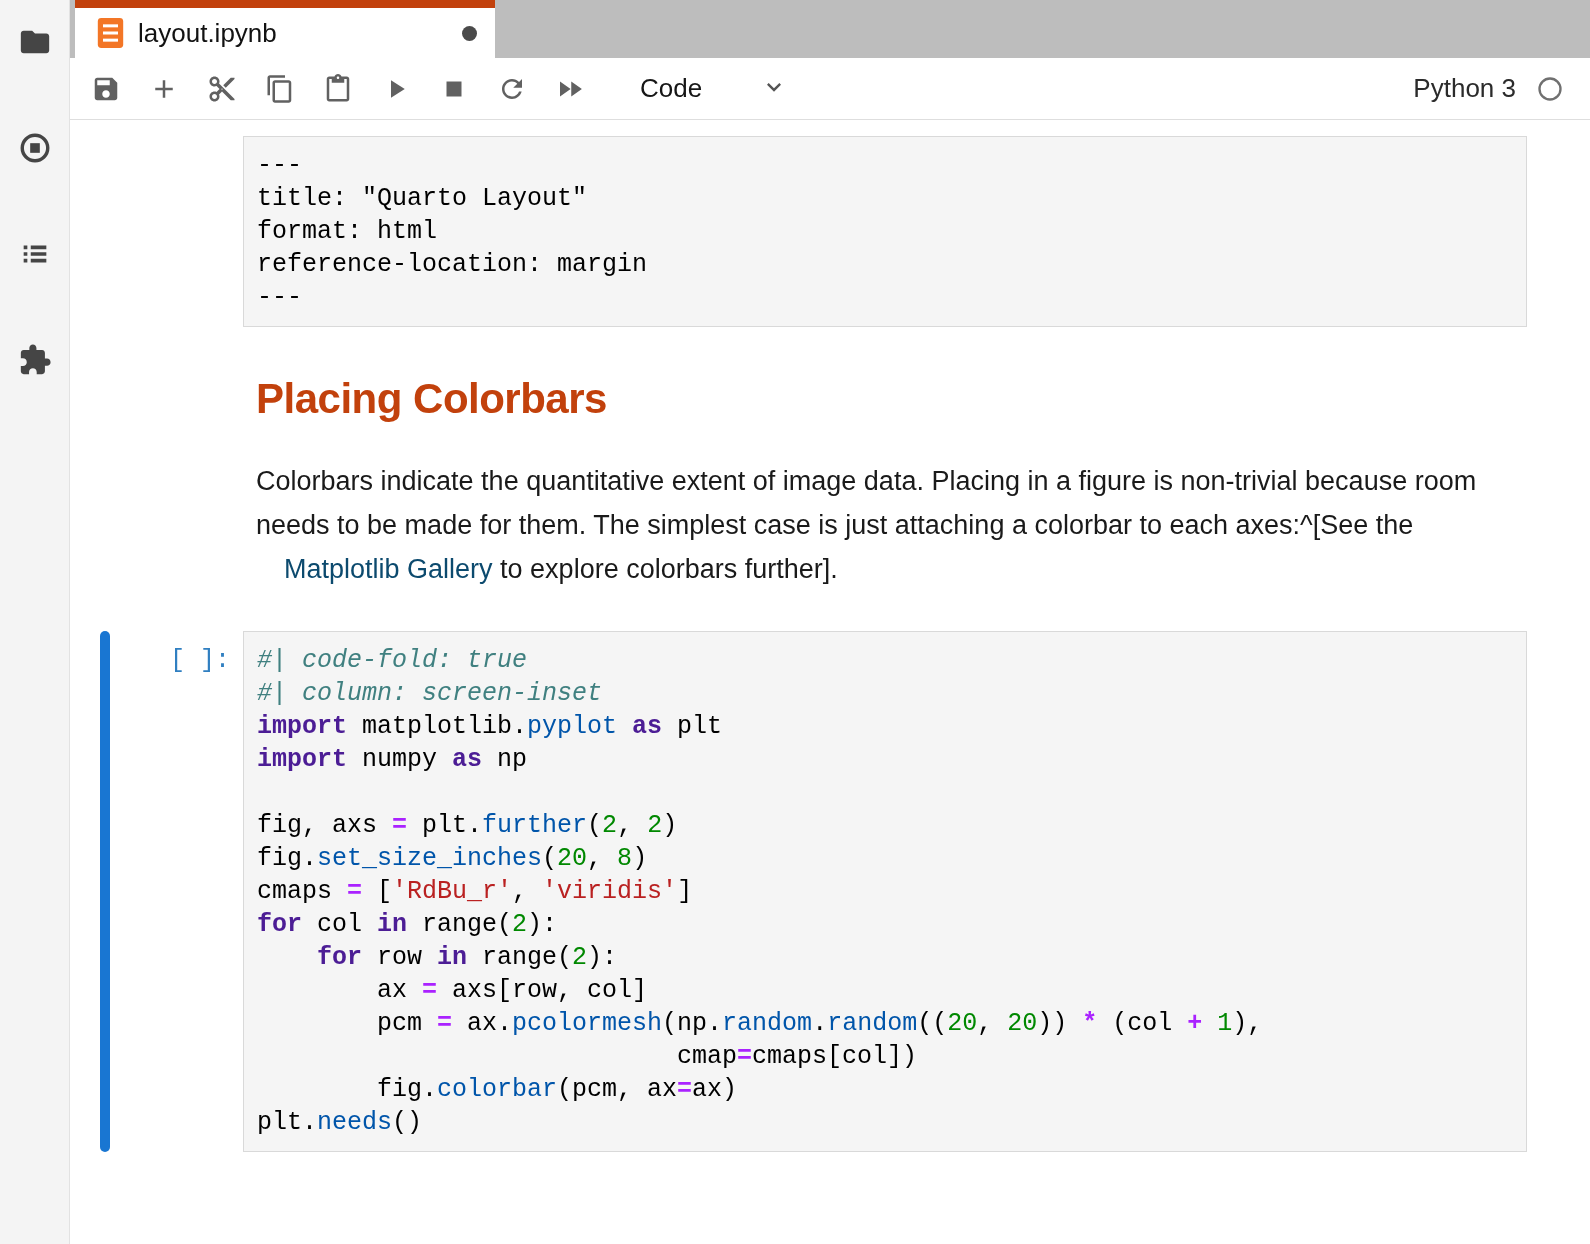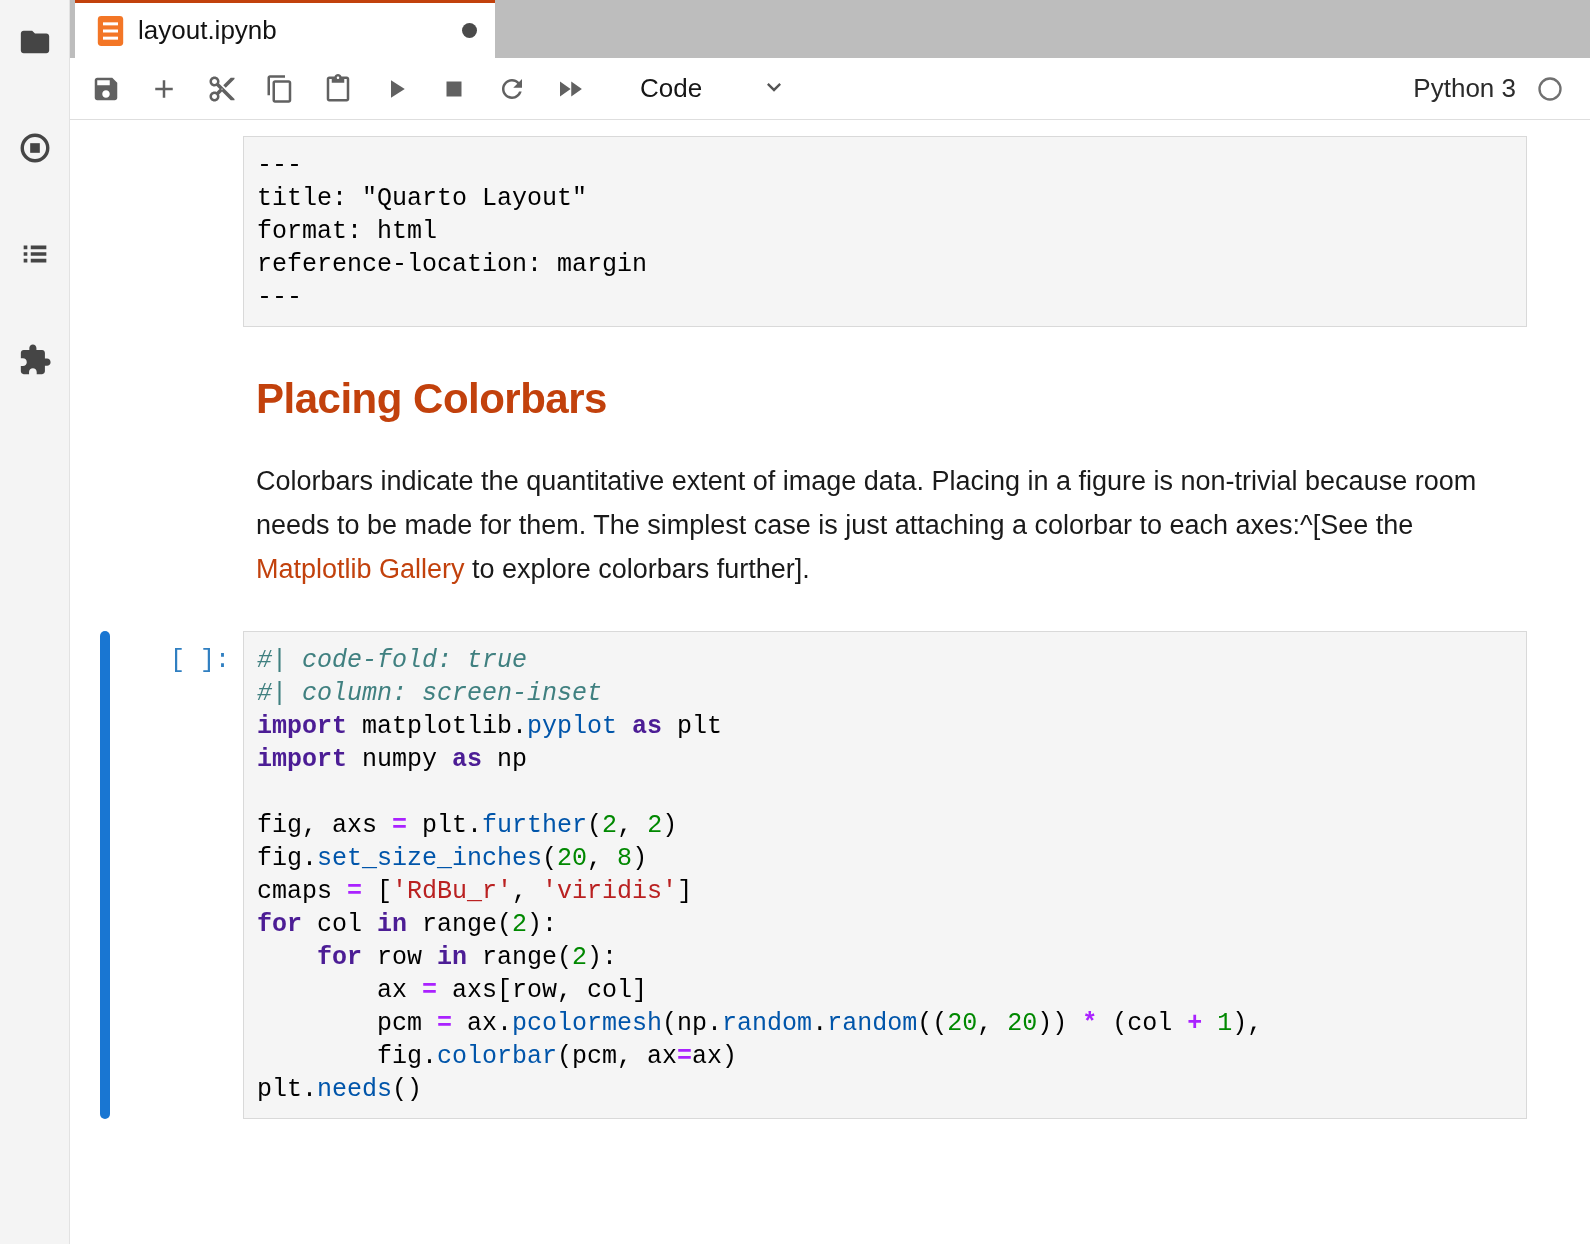--- a/index.html
+++ b/index.html
@@ -20,21 +20,21 @@
   }
   .side-icon { width: 36px; height: 36px; display: flex; align-items: center; justify-content: center; cursor: pointer; }
   .side-icon svg { width: 34px; height: 34px; fill: #454545; }
 
   
   .main { flex: 1; display: flex; flex-direction: column; min-width: 0; }
 
   
   .tabbar { height: 58px; flex-shrink: 0; background: #bdbdbd; display: flex; align-items: stretch; padding-left: 5px; }
   .tab {
-    width: 420px; background: #ffffff; border-top: 3px solid #c2410c;
+    width: 420px; background: #ffffff; border-top: 8px solid #c2410c;
     display: flex; align-items: center; gap: 14px; padding: 0 18px 0 22px; cursor: pointer;
   }
   .nb-icon { width: 27px; height: 30px; display: flex; align-items: center; }
   .tab-title { font-size: 26px; color: #121212; white-space: nowrap; }
   .dirty-dot { margin-left: auto; width: 15px; height: 15px; border-radius: 50%; background: #4a4a4a; }
 
   
   .toolbar {
     height: 62px; flex-shrink: 0; background: #ffffff; border-bottom: 1px solid #dedede;
     display: flex; align-items: center; padding: 0 26px 0 14px; gap: 14px;
@@ -80,21 +80,21 @@
 
   
   .cell.md { margin-top: 48px; }
   .cell.code-row { margin-top: 40px; }
   .mdbody { flex: 1; min-width: 0; padding: 0 13px; }
   .mdbody h1 {
     margin: 0 0 36px 0;
     font-size: 42px; font-weight: 700; color: #c2410c; letter-spacing: -0.5px;
   }
   .mdbody p { margin: 0; font-size: 27px; line-height: 44px; color: #1a1a1a; }
-  .mdlink { color: #c2410c; text-decoration: none; cursor: pointer; }
+  .mdlink { color: #0c4a6e; text-decoration: none; cursor: pointer; margin-left: 28px; }
 </style>
 </head>
 <body>
 
 <div class="app">
 
   <div class="sidebar">
     <div class="side-icon">
       <svg viewBox="0 0 24 24">
           <path d="M10 4H4c-1.1 0-1.99.9-1.99 2L2 18c0 1.1.9 2 2 2h16c1.1 0 2-.9 2-2V8c0-1.1-.9-2-2-2h-8l-2-2z"></path>
@@ -233,20 +233,21 @@
             <div class="cm-line"><span class="tok-kw">import</span><span class="tok-pl"> matplotlib.</span><span class="tok-prop">pyplot</span><span class="tok-pl"> </span><span class="tok-kw">as</span><span class="tok-pl"> plt</span></div>
             <div class="cm-line"><span class="tok-kw">import</span><span class="tok-pl"> numpy </span><span class="tok-kw">as</span><span class="tok-pl"> np</span></div>
             <div class="cm-line">&nbsp;</div>
             <div class="cm-line"><span class="tok-pl">fig, axs </span><span class="tok-op">=</span><span class="tok-pl"> plt.</span><span class="tok-prop">further</span><span class="tok-pl">(</span><span class="tok-num">2</span><span class="tok-pl">, </span><span class="tok-num">2</span><span class="tok-pl">)</span></div>
             <div class="cm-line"><span class="tok-pl">fig.</span><span class="tok-prop">set_size_inches</span><span class="tok-pl">(</span><span class="tok-num">20</span><span class="tok-pl">, </span><span class="tok-num">8</span><span class="tok-pl">)</span></div>
             <div class="cm-line"><span class="tok-pl">cmaps </span><span class="tok-op">=</span><span class="tok-pl"> [</span><span class="tok-str">'RdBu_r'</span><span class="tok-pl">, </span><span class="tok-str">'viridis'</span><span class="tok-pl">]</span></div>
             <div class="cm-line"><span class="tok-kw">for</span><span class="tok-pl"> col </span><span class="tok-kw">in</span><span class="tok-pl"> range(</span><span class="tok-num">2</span><span class="tok-pl">):</span></div>
             <div class="cm-line"><span class="tok-pl">    </span><span class="tok-kw">for</span><span class="tok-pl"> row </span><span class="tok-kw">in</span><span class="tok-pl"> range(</span><span class="tok-num">2</span><span class="tok-pl">):</span></div>
             <div class="cm-line"><span class="tok-pl">        ax </span><span class="tok-op">=</span><span class="tok-pl"> axs[row, col]</span></div>
             <div class="cm-line"><span class="tok-pl">        pcm </span><span class="tok-op">=</span><span class="tok-pl"> ax.</span><span class="tok-prop">pcolormesh</span><span class="tok-pl">(np.</span><span class="tok-prop">random</span><span class="tok-pl">.</span><span class="tok-prop">random</span><span class="tok-pl">((</span><span class="tok-num">20</span><span class="tok-pl">, </span><span class="tok-num">20</span><span class="tok-pl">)) </span><span class="tok-op">*</span><span class="tok-pl"> (col </span><span class="tok-op">+</span><span class="tok-pl"> </span><span class="tok-num">1</span><span class="tok-pl">),</span></div>
+            <div class="cm-line"><span class="tok-pl">                            cmap</span><span class="tok-op">=</span><span class="tok-pl">cmaps[col])</span></div>
             <div class="cm-line"><span class="tok-pl">        fig.</span><span class="tok-prop">colorbar</span><span class="tok-pl">(pcm, ax</span><span class="tok-op">=</span><span class="tok-pl">ax)</span></div>
             <div class="cm-line"><span class="tok-pl">plt.</span><span class="tok-prop">needs</span><span class="tok-pl">()</span></div>
           </div>
       </div>
 
     </div>
   </div>
 </div>
 
 </body></html>

